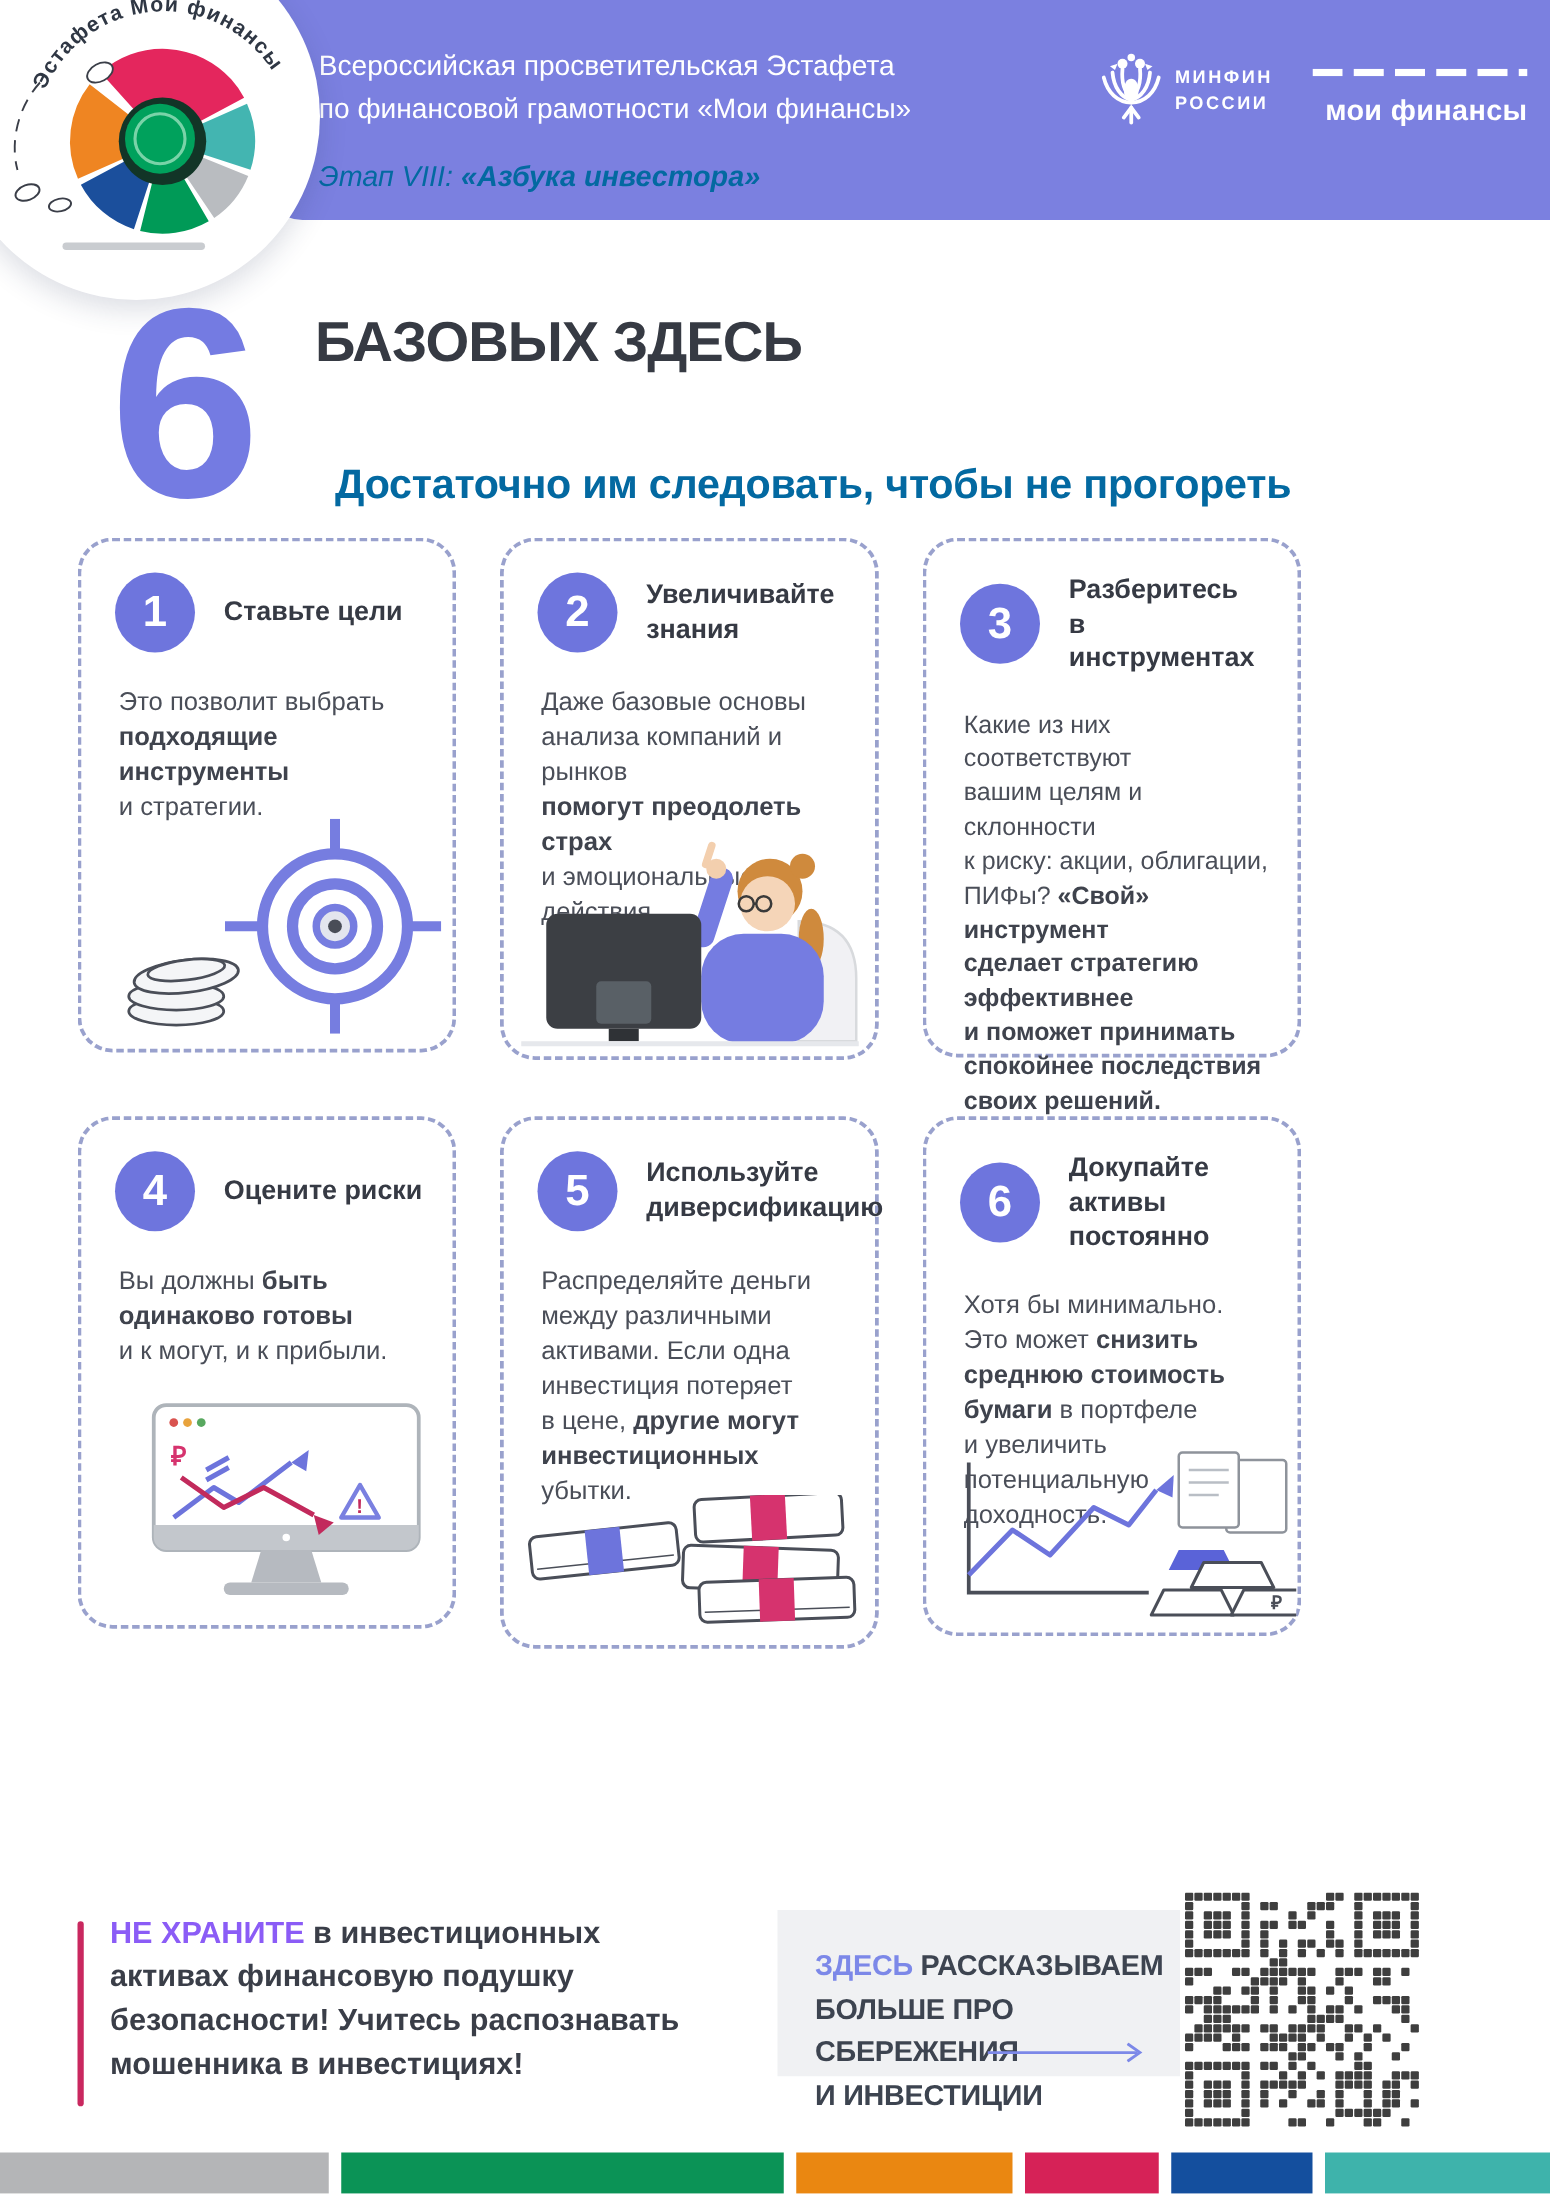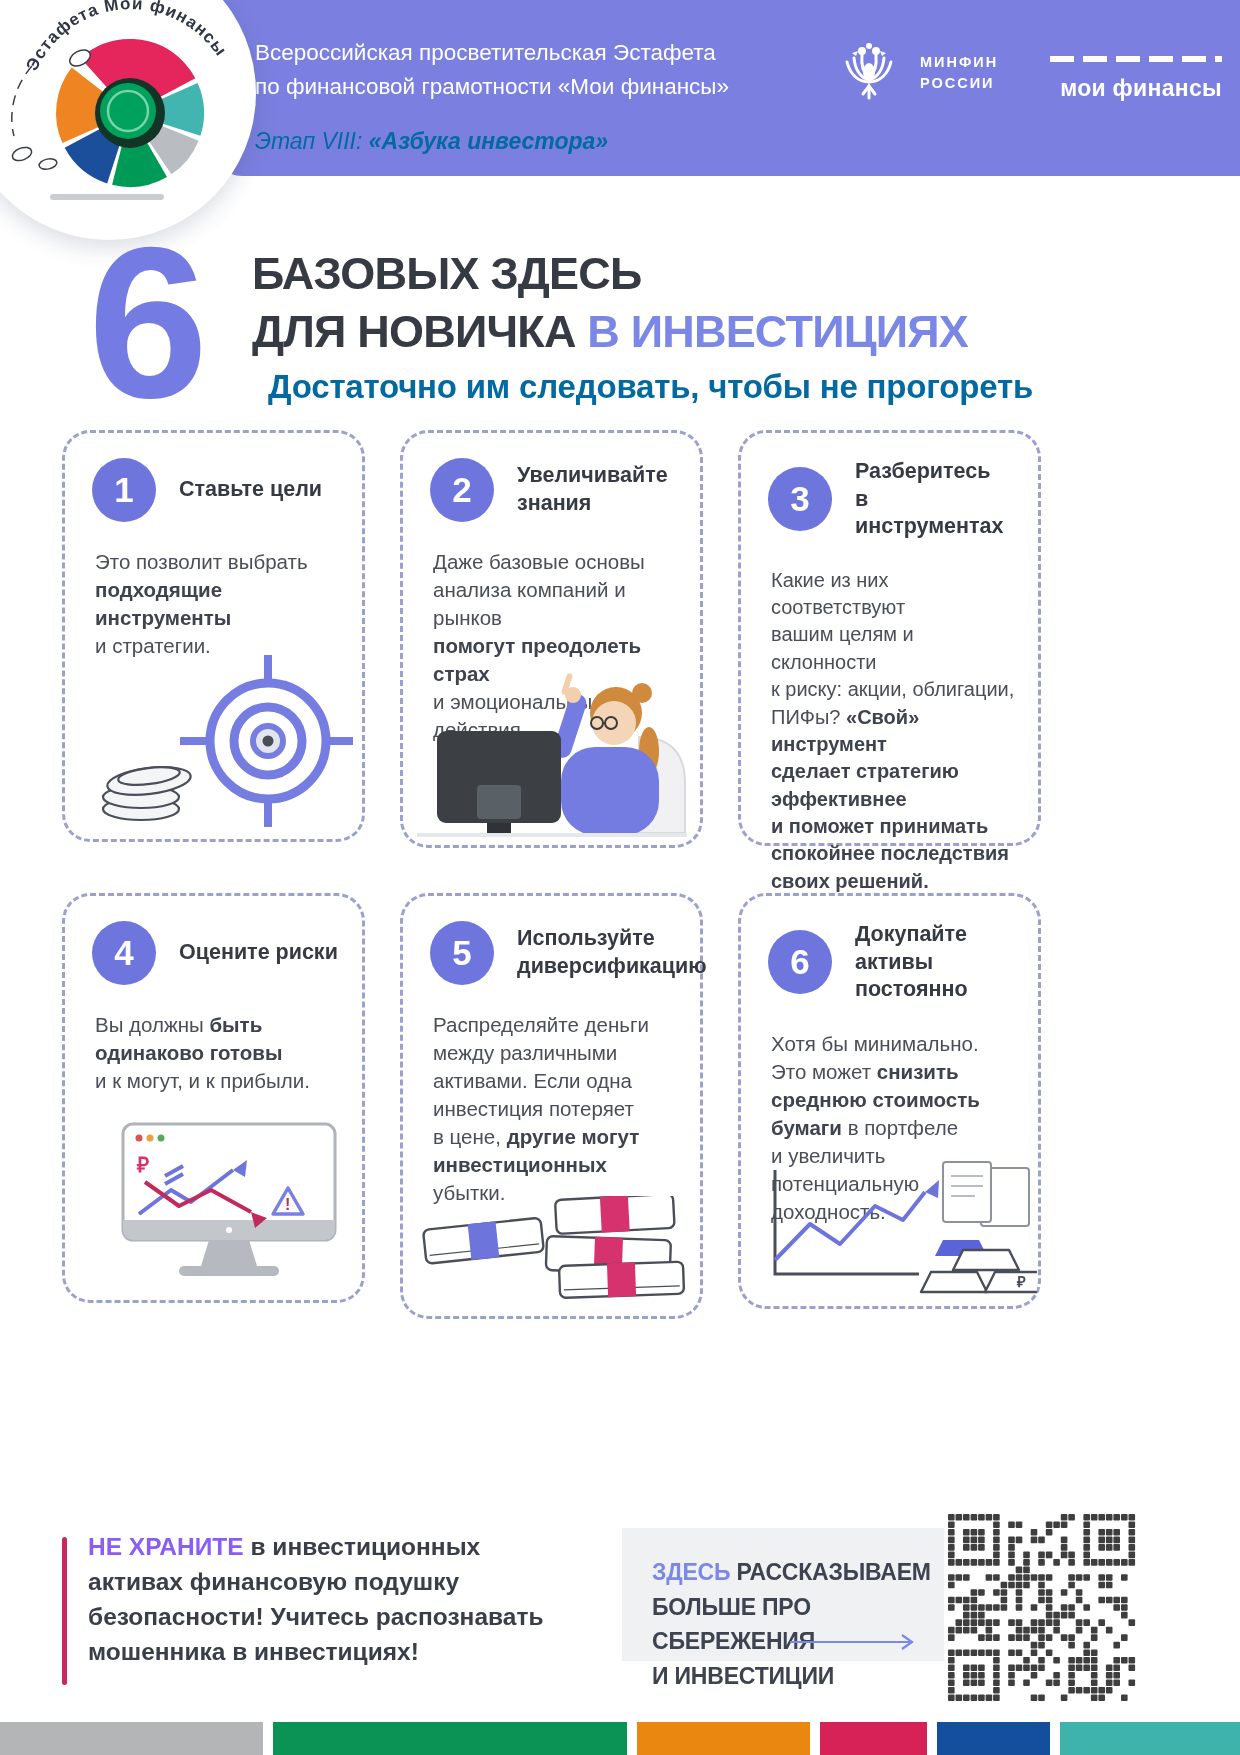--- a/index.html
+++ b/index.html
@@ -11,21 +11,21 @@
   .header-band { position:absolute; left:212px; top:0; width:1028px; height:176px;
     background:#7b80e0; border-radius:0 0 0 30px; }
   .header-text { position:absolute; left:255px; top:36px; color:#fff; font-size:22.5px;
     line-height:34px; font-weight:400; white-space:pre-line; }
   .stage-line { position:absolute; left:255px; top:128px; color:#0369a1; font-size:23px; white-space:pre-line;font-style:italic; }
   .stage-line .b { font-weight:bold; }
 
   .logo-badge { position:absolute; left:-38px; top:-54px; width:294px; height:294px;
     border-radius:50%; background:#fff; box-shadow:0 8px 22px rgba(40,50,90,.16); }
 
-  .minfin { position:absolute; left:840px; top:42px; display:flex; align-items:center; gap:22px; }
+  .minfin { position:absolute; left:876px; top:42px; display:flex; align-items:center; gap:6px; }
   .minfin-name { color:#fff; font-size:14.5px; letter-spacing:2px; font-weight:600; line-height:21px; white-space:pre-line; }
   .myfin { position:absolute; left:1050px; top:48px; width:172px;text-align:right; }
   .myfin-name { color:#fff; font-size:23px; font-weight:bold; margin-top:9px; letter-spacing:.3px; }
 
   
   .big-number { position:absolute; left:88px; top:222px; font-size:216px; line-height:200px;
     font-weight:bold; color:#747be2; }
   .title-l1 { position:absolute; left:252px; top:248px; font-size:45px; font-weight:bold;
     letter-spacing:-.8px; color:#363a43; }
   .title-l2 { position:absolute; left:252px; top:306px; font-size:45px; font-weight:bold;
@@ -127,21 +127,20 @@
       <ellipse cx="86" cy="218" rx="9" ry="5" transform="rotate(-12 86 218)" fill="#fff" stroke="#3a3e48" stroke-width="1.5"></ellipse>
       <rect x="88" y="248" width="114" height="6" rx="3" fill="#c9ccd0"></rect>
       <text font-size="17" font-weight="bold" fill="#2f3744" letter-spacing="1">
         <textPath href="#arcpath">Эстафета Мои финансы</textPath>
       </text>
     </svg>
   </div>
 
   <div class="big-number">6</div>
   <div class="title-l1">БАЗОВЫХ ЗДЕСЬ</div>
-  <div class="title-l2"><span class="b">ДЛЯ НОВИЧКА </span><span class="b" style="color: rgb(123, 135, 230);">В ИНВЕСТИЦИЯХ</span></div>
   <div class="subtitle">Достаточно им следовать, чтобы не прогореть</div>
 
   <div class="card" style="left:62px;top:430px;width:303px;height:412px;">
     <div class="card-head">
       <div class="num-circle" style="background: rgb(110, 117, 221);">1</div>
       <div class="card-title">Ставьте цели</div>
     </div>
     <div class="card-body"><span>Это позволит выбрать
 </span><span class="b">подходящие инструменты
 </span><span>и стратегии.</span></div>

